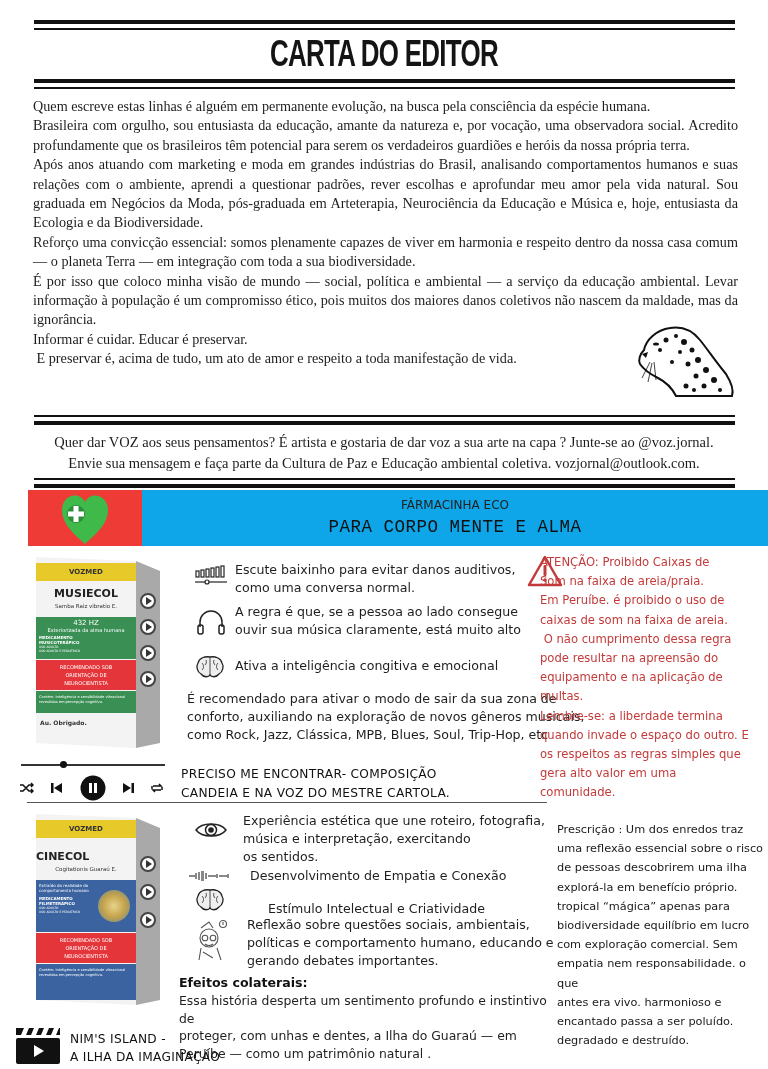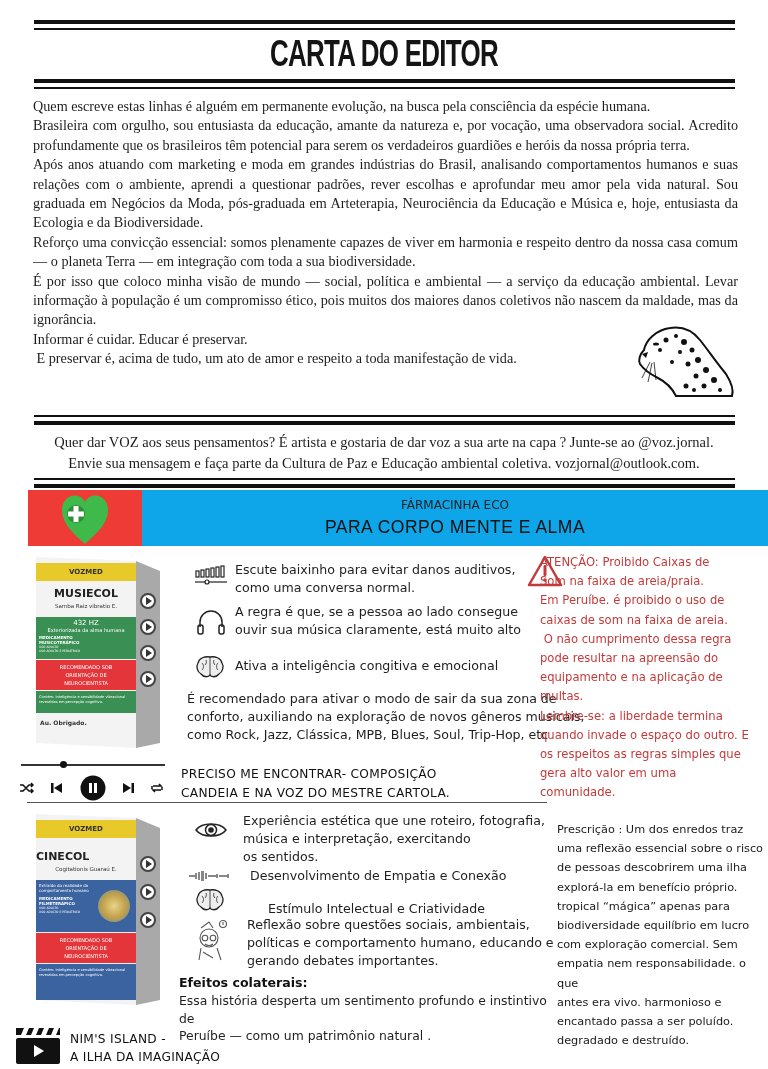--- a/index.html
+++ b/index.html
@@ -6,21 +6,21 @@
   body { width: 768px; height: 1069px; background: #ffffff; overflow: hidden; position: relative; font-family: "DejaVu Serif", serif; color: #1a1a1a; }
   .rule { position: absolute; left: 34px; width: 701px; background: #111; }
   .title { position: absolute; top: 33px; left: 0; width: 768px; text-align: center; font-family: "Liberation Sans", sans-serif; font-weight: 900; font-size: 36px; letter-spacing: -1px; transform: scaleX(0.72); color: #141414; line-height: 42px; }
   .letter { position: absolute; top: 97px; left: 33px; width: 705px; font-family: "Liberation Serif", serif; font-size: 14.2px; line-height: 19.4px; text-align: justify; color: #1d1d1d; }
   .letter p { margin: 0; }
   .jaguar { position: absolute; left: 636px; top: 322px; width: 100px; height: 76px; }
   .cta { position: absolute; top: 432px; left: 0; width: 768px; text-align: center; font-family: "Liberation Serif", serif; font-size: 14.5px; line-height: 21px; color: #1d1d1d; }
   .banner { position: absolute; top: 490px; left: 28px; width: 740px; height: 56px; background: #0ea5e9; }
   .banner-red { position: absolute; left: 0; top: 0; width: 114px; height: 56px; background: #ee3b36; }
   .banner-sub { position: absolute; left: 114px; top: 8px; width: 626px; text-align: center; font-family: "DejaVu Sans", sans-serif; font-size: 12px; color: #222; }
-  .banner-title { position: absolute; left: 114px; top: 27px; width: 626px; text-align: center; font-family: Liberation Sans, sans-serif; font-size: 17.5px; color: #111; letter-spacing: 0.5px; }
+  .banner-title { position: absolute; left: 114px; top: 27px; width: 626px; text-align: center; font-family: Liberation Mono, monospace; font-size: 17.5px; color: #111; letter-spacing: 0.5px; }
   .box { position: absolute; width: 130px; height: 195px; }
   .item { position: absolute; left: 195px; font-family: "DejaVu Sans", sans-serif; font-size: 12.6px; line-height: 18px; color: #1f1f1f; }
   .item .ic { position: absolute; left: 0; top: 2px; }
   .item .tx { position: absolute; left: 40px; white-space: nowrap; }
   .warn { position: absolute; left: 540px; top: 553px; width: 230px; font-family: "DejaVu Sans", sans-serif; font-size: 11.6px; line-height: 19.2px; color: #c43a3a; }
   .presc { position: absolute; left: 557px; top: 820px; width: 210px; font-family: "DejaVu Sans", sans-serif; font-size: 11.3px; line-height: 19.2px; color: #1a1a1a; }
   .song { position: absolute; left: 181px; top: 765px; font-family: "DejaVu Sans", sans-serif; font-size: 12.2px; line-height: 19px; color: #111; letter-spacing: 0.3px; }
   .player { position: absolute; left: 18px; top: 760px; width: 150px; height: 40px; }
   .divider { position: absolute; left: 27px; top: 802px; width: 520px; height: 1px; background: #555; }
   .effects-h { position: absolute; left: 179px; top: 975px; font-family: "DejaVu Sans", sans-serif; font-weight: bold; font-size: 12.6px; color: #111; }
@@ -324,20 +324,21 @@
   <div class="tx" style="left:52px;top:0;">
     <div>Reflexão sobre questões sociais, ambientais,</div>
     <div>políticas e comportamento humano, educando e</div>
     <div>gerando debates importantes.</div>
   </div>
 </div>
 
 <div class="effects-h">Efeitos colaterais:</div>
 <div class="effects">
   <div>Essa história desperta um sentimento profundo e instintivo de</div>
+  <div>proteger, com unhas e dentes, a Ilha do Guaraú — em</div>
   <div>Peruíbe — como um patrimônio natural .</div>
 </div>
 
 <div class="presc">
   <div>Prescrição : Um dos enredos traz</div>
   <div>uma reflexão essencial sobre o risco</div>
   <div>de pessoas descobrirem uma ilha</div>
   <div>explorá-la em benefício próprio.</div>
   <div>tropical “mágica” apenas para</div>
   <div>biodiversidade equilíbrio em lucro</div>

